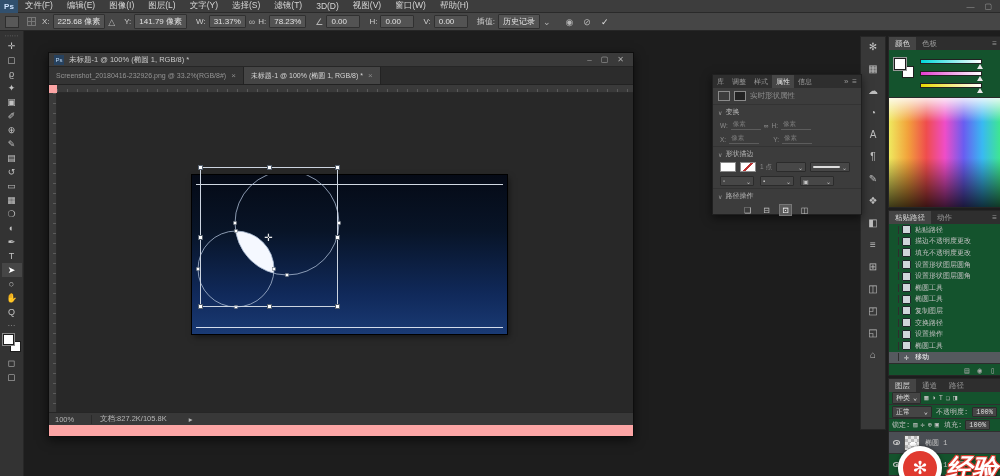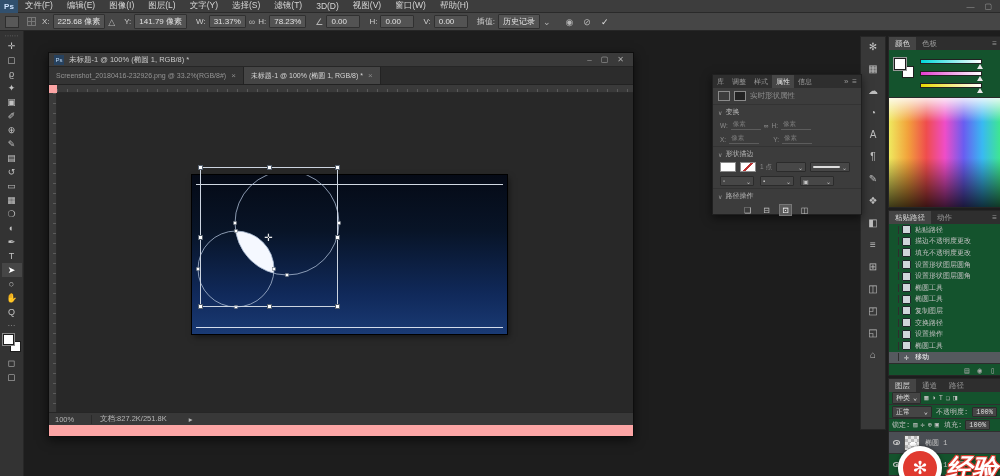--- a/index.html
+++ b/index.html
@@ -323,21 +323,21 @@
         <div class="handle" style="right:-3px; top:67px;"></div>
         <div class="handle" style="left:-3px; bottom:-3px;"></div>
         <div class="handle" style="left:66px; bottom:-3px;"></div>
         <div class="handle" style="right:-3px; bottom:-3px;"></div>
       </div>
       <div class="crosshair">✛</div>
 
       <div class="statusbar">
         <span class="zoomfield">100%</span>
         <span class="statdivider"></span>
-        <span>文档:827.2K/251.8K</span>
+        <span>文档:827.2K/105.8K</span>
         <span style="margin-left:22px">▸</span>
       </div>
     </div>
   </div>
 
   <div class="rightstrip">
     <span class="stripicon">✻</span>
     <span class="stripicon">▦</span>
     <span class="stripicon">☁</span>
     <span class="stripicon">◔</span>

